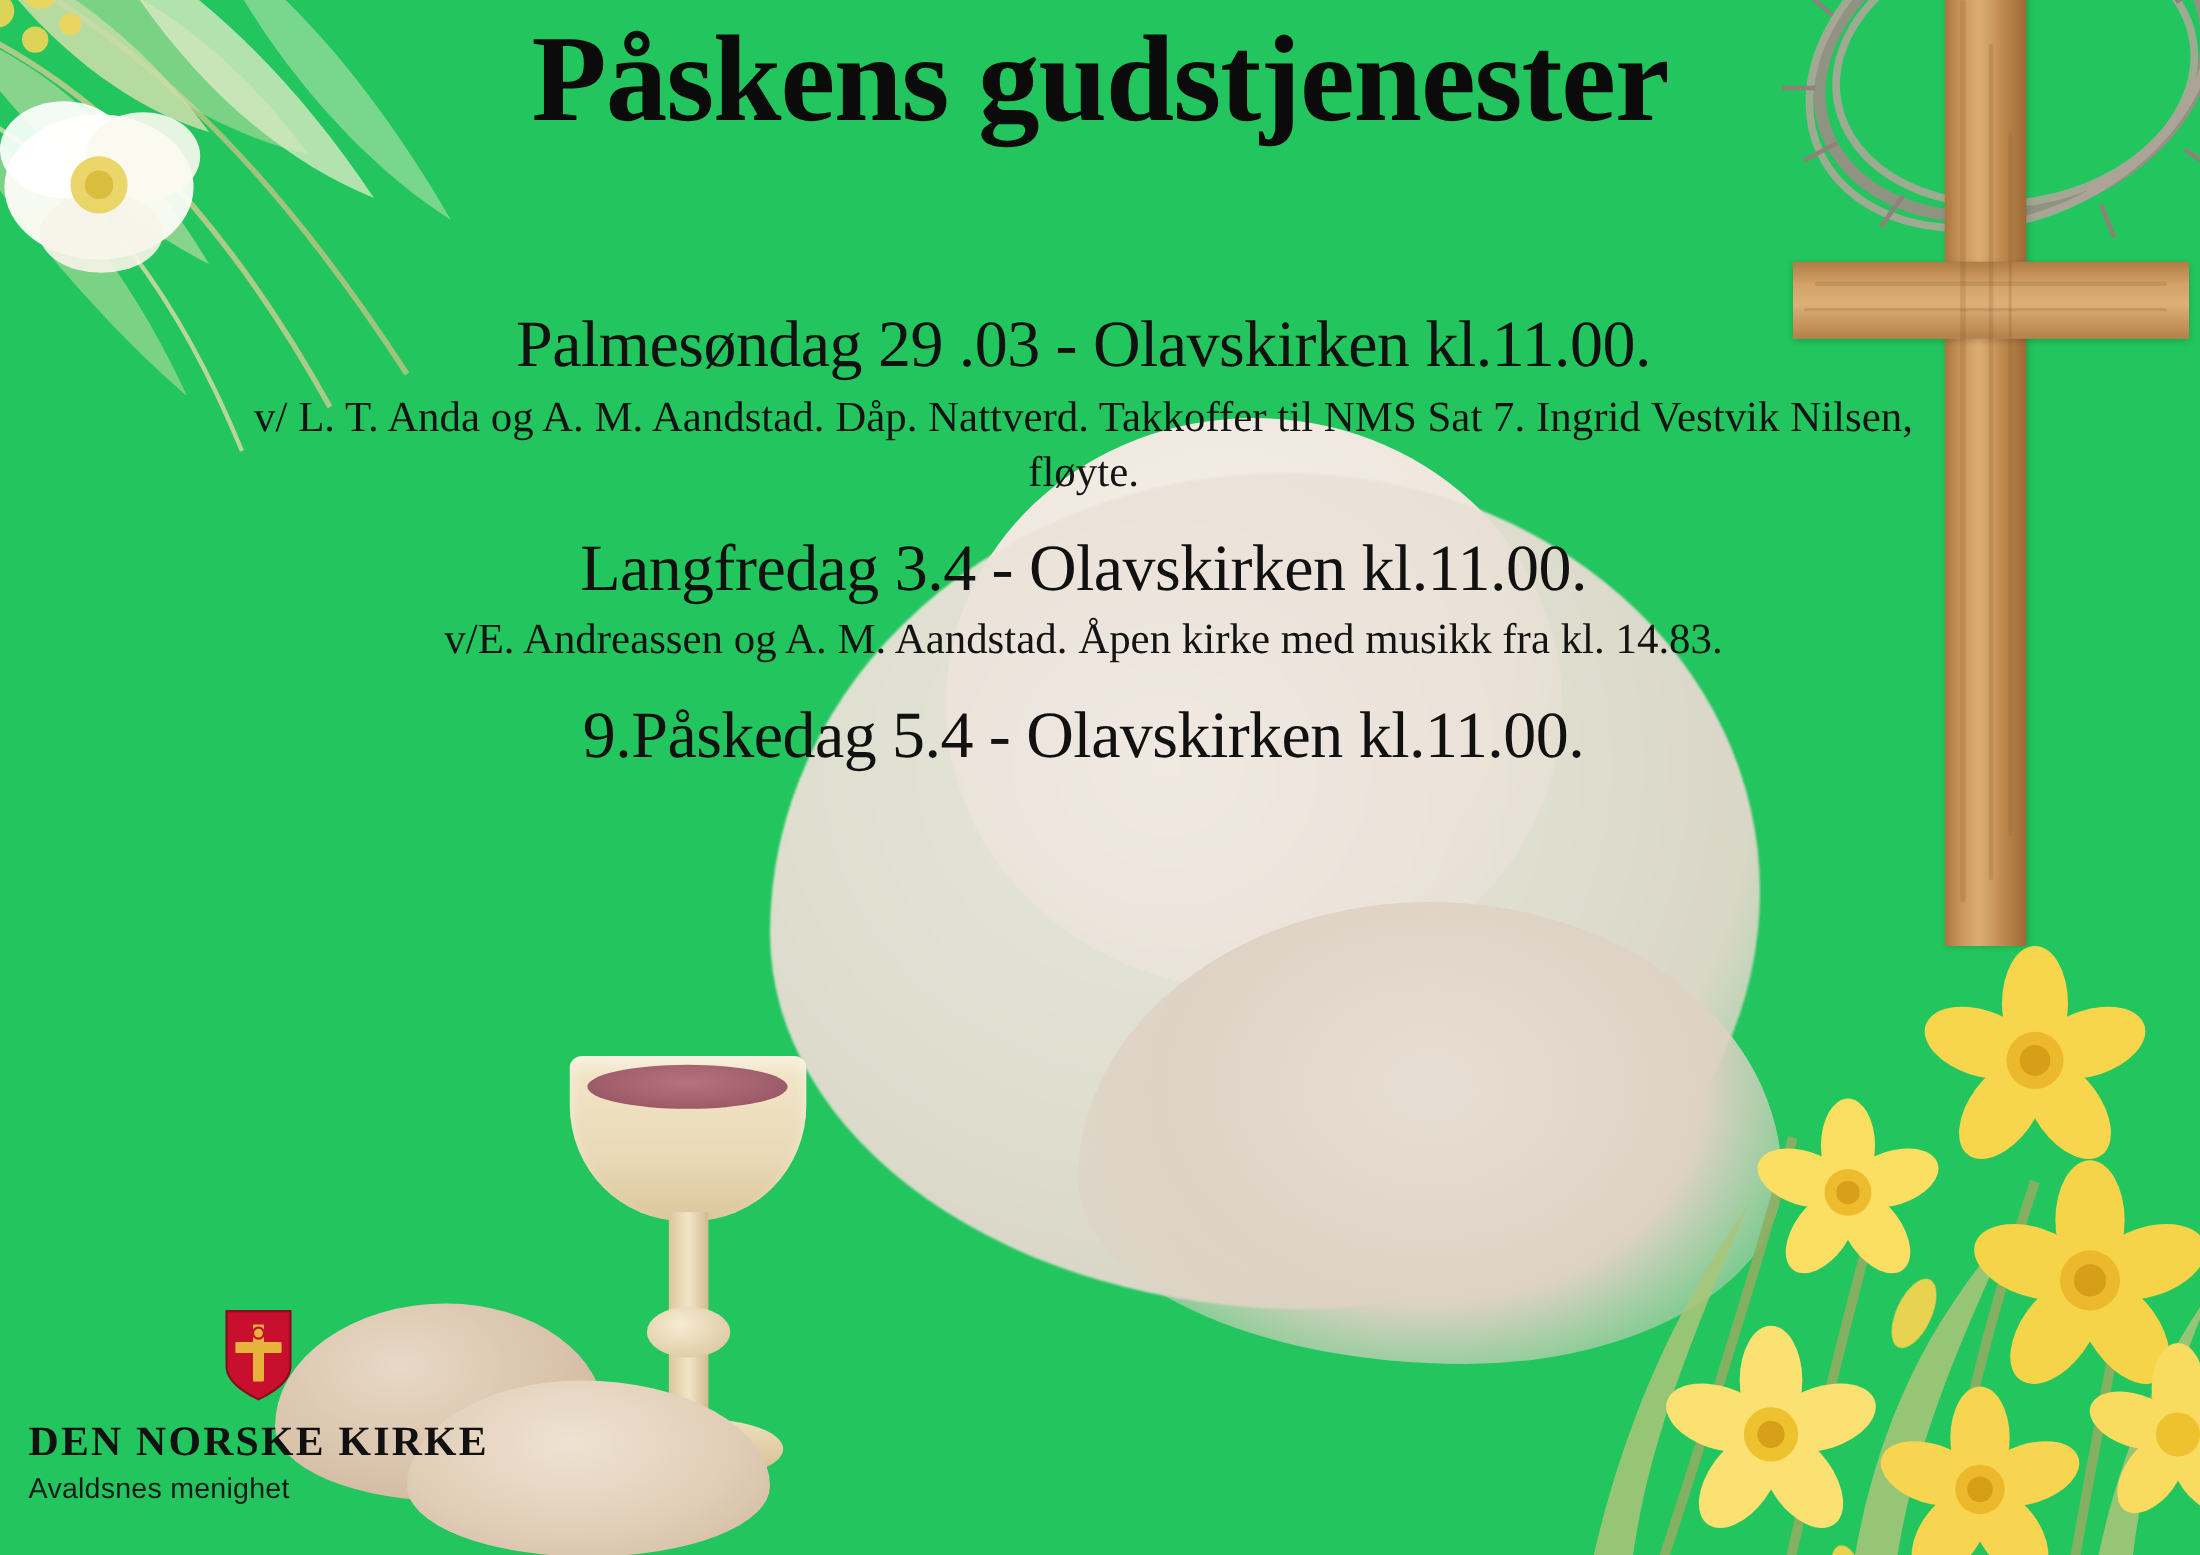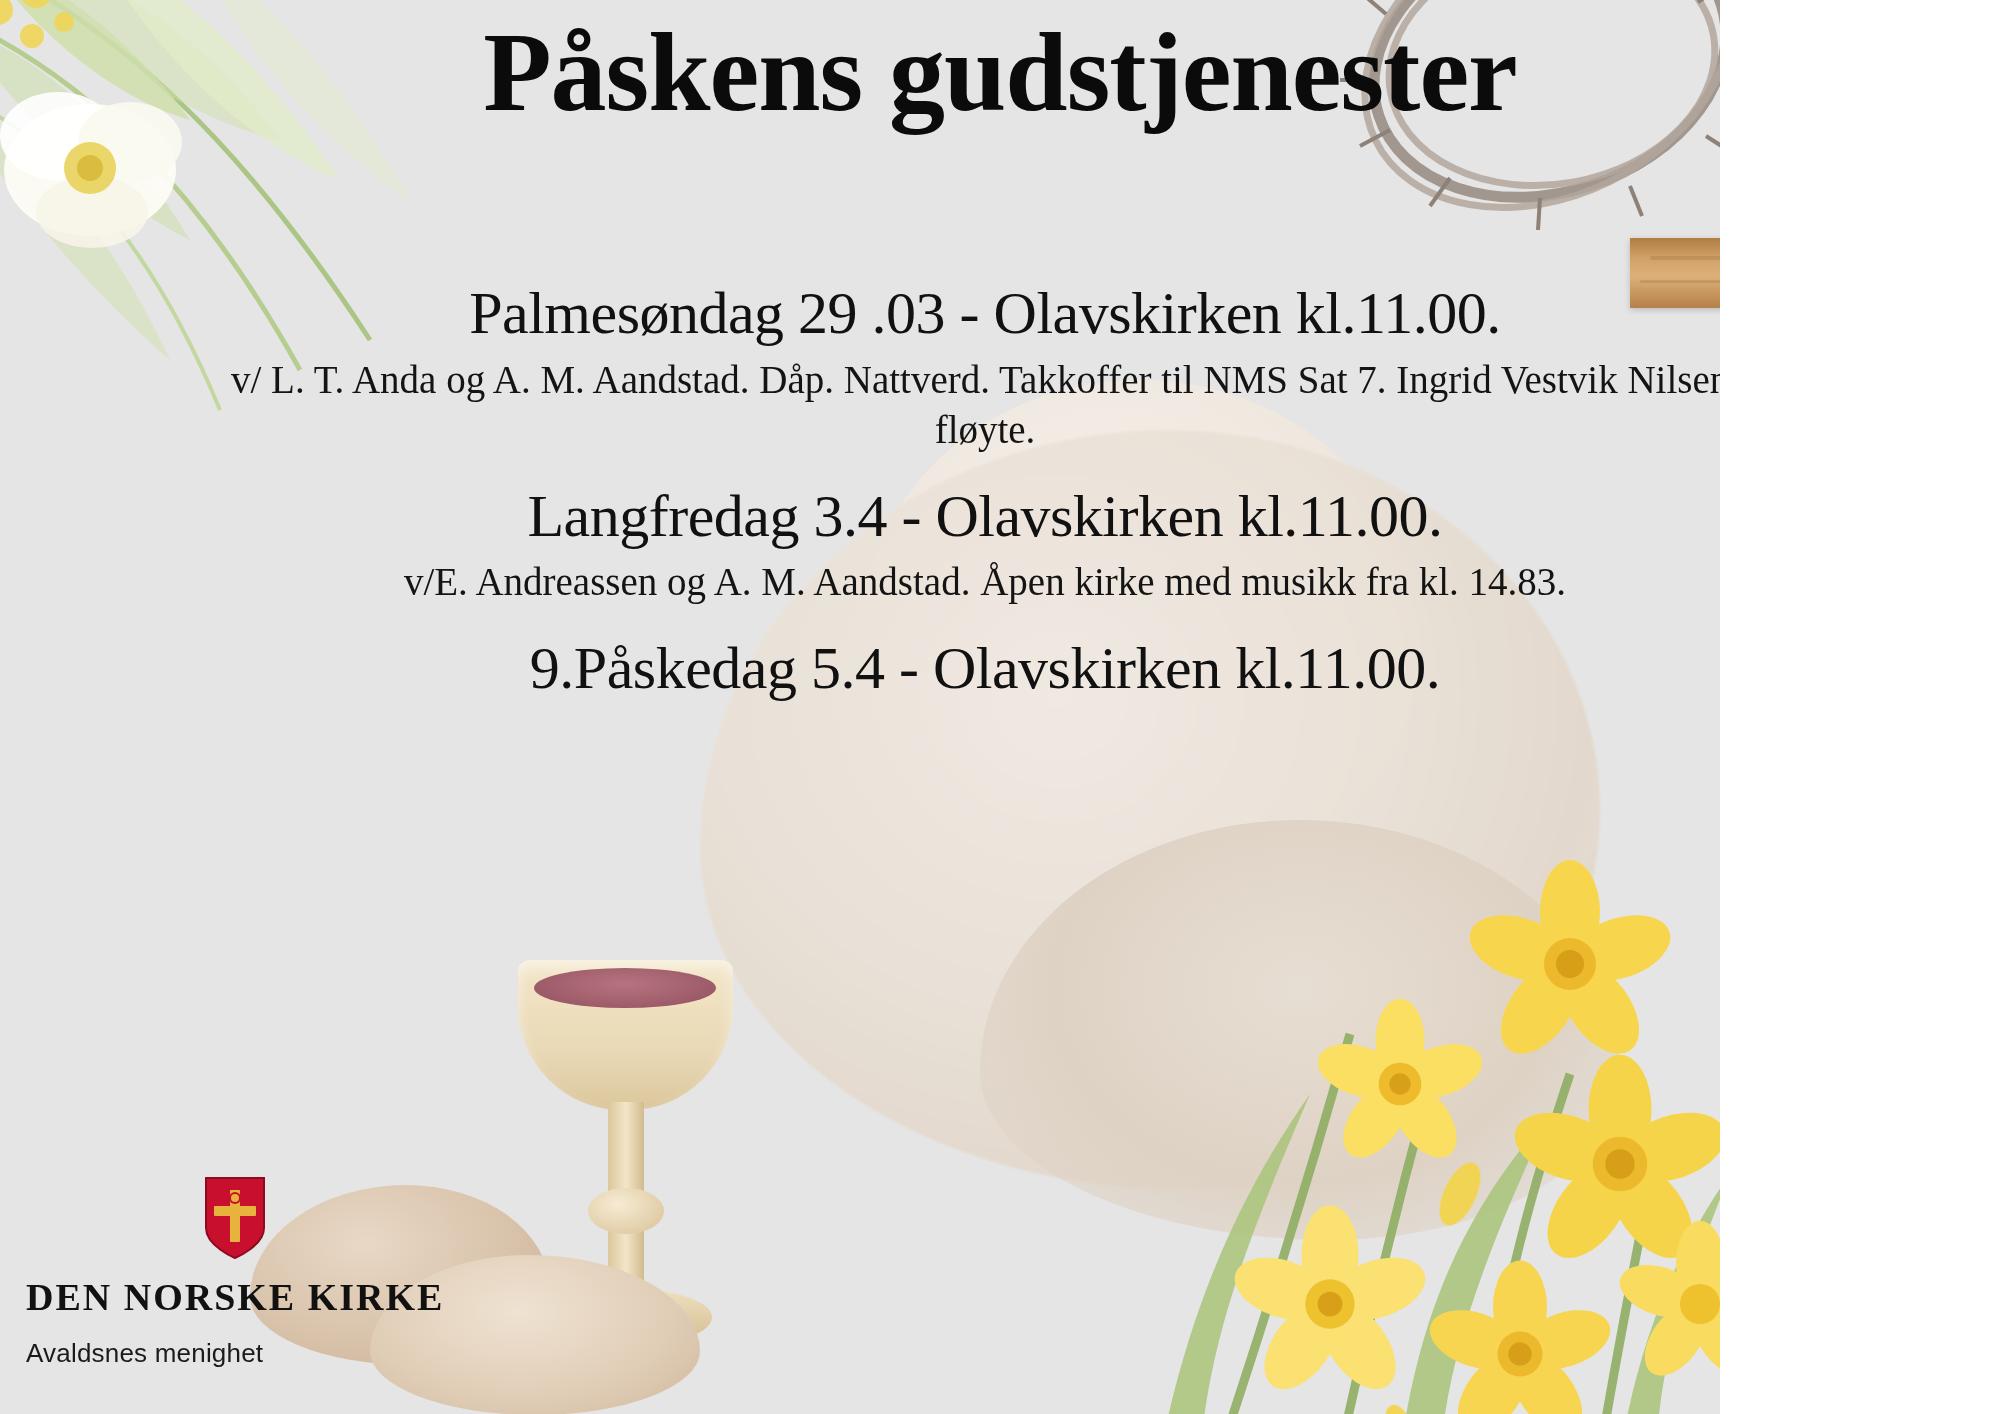--- a/index.html
+++ b/index.html
@@ -8,23 +8,23 @@
     background: #ffffff;
   }
   body {
     width: 2000px;
     height: 1414px;
     font-family: "Liberation Serif", serif;
     overflow: hidden;
   }
   .poster {
     position: relative;
-    width: 1720px;
+    width: 2000px;
     height: 1414px;
-    background: #e5e5e5;
+    background: #22c55e;
     overflow: hidden;
   }
 
   
   .art { position: absolute; pointer-events: none; }
 
   
   .stone-big {
     left: 700px; top: 430px; width: 900px; height: 760px;
     background: radial-gradient(ellipse at 40% 35%, #f0e9e2 0%, #eae1d7 45%, #e3d8cc 70%, rgba(227,216,204,0.25) 100%);
@@ -166,21 +166,21 @@
     font-family: "Liberation Serif", serif;
     font-weight: bold;
     font-size: 38px;
     letter-spacing: 2px;
     color: #111;
   }
   .logo .sub {
     font-family: "Liberation Sans", sans-serif;
     font-size: 26px;
     color: #1b1b1b;
-    margin-top: 24px;
+    margin-top: 10px;
     letter-spacing: .2px;
   }
 </style>
 </head>
 <body>
 
 <div class="poster">
 
   <div class="art stone-mid"></div>
   <div class="art stone-big"></div>

